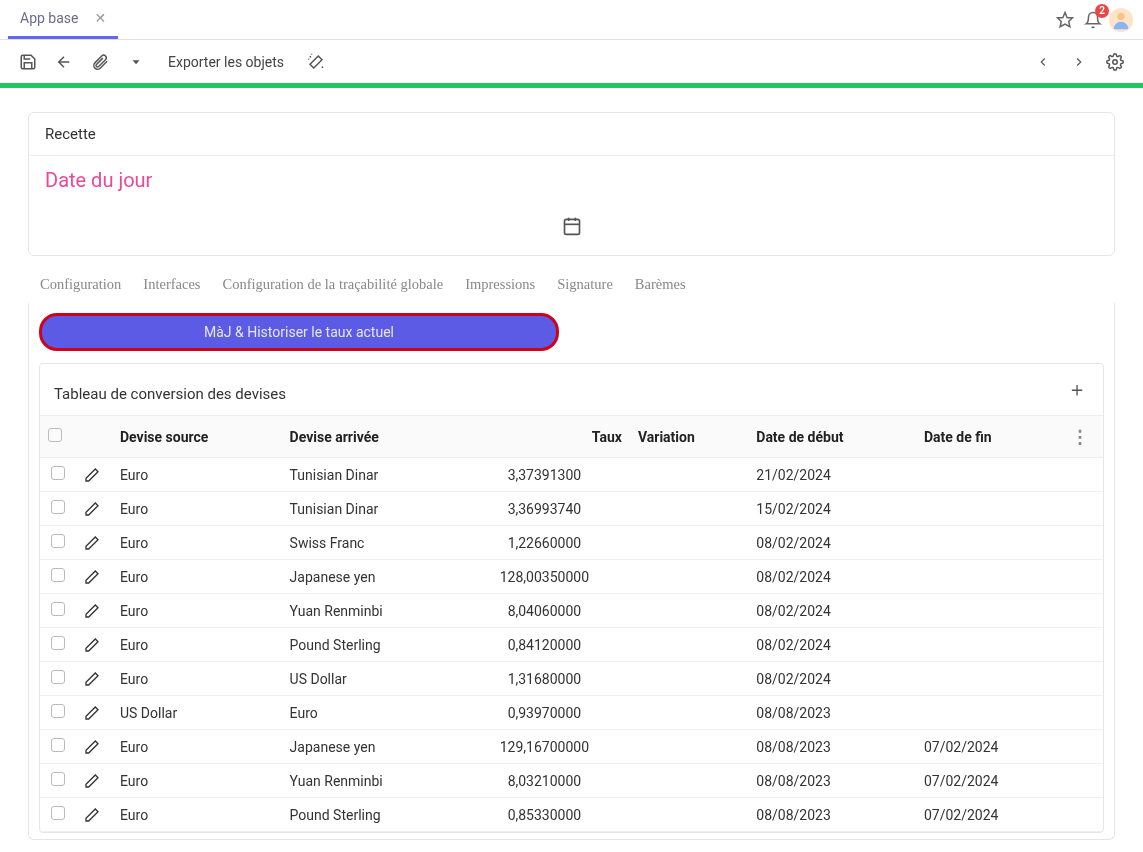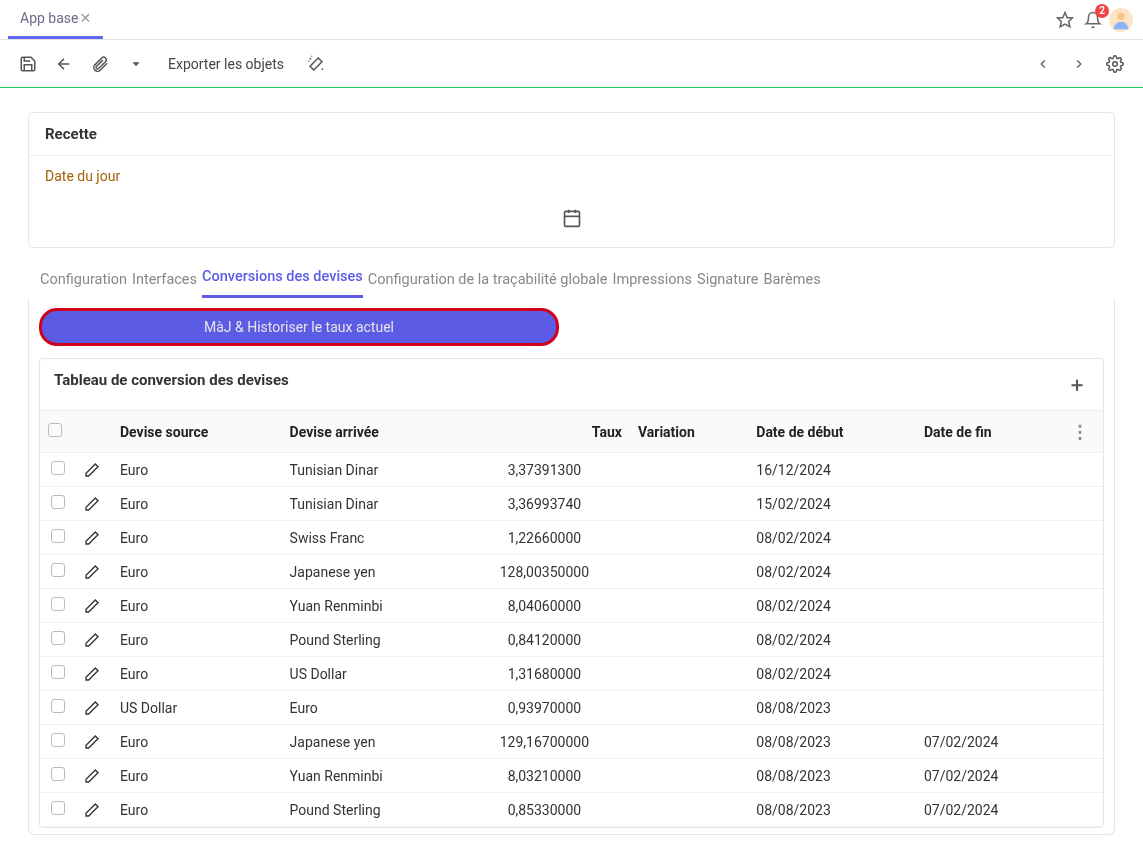--- a/index.html
+++ b/index.html
@@ -14,21 +14,21 @@
   .top-tabs {
     display: flex;
     align-items: center;
     border-bottom: 1px solid #e0e0e0;
     height: 40px;
     padding: 0 8px;
   }
   .app-tab {
     display: flex;
     align-items: center;
-    gap: 1px;
+    gap: 16px;
     padding: 0 12px;
     height: 100%;
     border-bottom: 3px solid #6366f1;
     color: #6b6b8a;
     font-size: 14px;
   }
   .app-tab .close { color: #999; font-size: 14px; }
   .top-spacer { flex: 1; }
   .top-icon { width: 28px; height: 28px; display:flex; align-items:center; justify-content:center; color:#666; position:relative; }
   .badge {
@@ -38,59 +38,59 @@
   }
   .avatar { width:24px; height:24px; border-radius:50%; background:#fde4c7; display:flex; align-items:center; justify-content:center; overflow:hidden; }
   .avatar svg { width:22px; height:22px; }
 
   
   .toolbar {
     display:flex;
     align-items:center;
     height:48px;
     padding: 0 12px;
-    border-bottom: 1px solid #22c55e;
+    border-bottom: 5px solid #22c55e;
     gap: 4px;
     color: #555;
   }
   .tool-btn { width:32px; height:32px; display:flex; align-items:center; justify-content:center; color:#555; }
   .toolbar-text { padding: 0 12px; font-size:14px; color:#444; }
   .toolbar-spacer { flex:1; }
 
   
   .panel {
     margin: 24px 28px 0 28px;
     border: 1px solid #e5e5e5;
     border-radius: 6px;
     background: #fff;
   }
   .panel-header {
     padding: 12px 16px;
-    font-weight: 700;
+    font-weight: 400;
     font-size: 15px;
     color: #333;
     border-bottom: 1px solid #eee;
   }
   .panel-body { padding: 12px 16px 16px 16px; }
-  .field-label { color:#a16207; font-size:14px; }
+  .field-label { color:#ec4899; font-size:20px; }
   .date-placeholder {
     margin-top: 24px;
     text-align: center;
   }
   .date-placeholder svg { color:#555; }
 
   
   .section-tabs {
     display:flex;
-    gap: 5px;
+    gap: 22px;
     padding: 0 0 0 12px;
     margin: 20px 28px 0 28px;
-    align-items:flex-end;
     color:#888;
     font-size:14.5px;
+    font-family:Liberation Serif, serif;
   }
   .section-tab { padding-bottom:10px; cursor:pointer; }
   .section-tab.active {
     color:#5b5be6;
     border-bottom: 3px solid #5b5be6;
     font-weight:500;
   }
 
   
   .tab-panel {
@@ -113,24 +113,24 @@
     width: 520px;
     margin-bottom: 12px;
   }
 
   .table-card {
     border: 1px solid #e5e5e5;
     border-radius: 4px;
   }
   .table-title {
     display:flex;
-    align-items:flex-start;
+    align-items:flex-end;
     justify-content:space-between;
     padding: 12px 14px;
-    font-weight:700;
+    font-weight:400;
     font-size:15px;
     color:#333;
   }
   .plus-btn { font-size:20px; color:#555; width:24px; text-align:center; }
 
   table.grid {
     width:100%;
     border-collapse: collapse;
     font-size:14px;
   }
@@ -251,21 +251,20 @@
           <line x1="8" y1="2" x2="8" y2="6"></line>
           <line x1="3" y1="10" x2="21" y2="10"></line>
         </svg>
     </div>
   </div>
 </div>
 
 <div class="section-tabs">
   <div class="section-tab">Configuration</div>
   <div class="section-tab">Interfaces</div>
-  <div class="section-tab active">Conversions des devises</div>
   <div class="section-tab">Configuration de la traçabilité globale</div>
   <div class="section-tab">Impressions</div>
   <div class="section-tab">Signature</div>
   <div class="section-tab">Barèmes</div>
 </div>
 
 <div class="tab-panel">
   <div class="btn-highlighted">MàJ &amp; Historiser le taux actuel</div>
 
   <div class="table-card">
@@ -293,21 +292,21 @@
             <td class="chk-cell"><span class="chk"></span></td>
             <td class="edit-cell">
               <svg width="16" height="16" viewBox="0 0 24 24" fill="none" stroke="currentColor" stroke-width="2">
                 <path d="M17 3l4 4L7 21H3v-4L17 3z"></path>
               </svg>
             </td>
             <td>Euro</td>
             <td>Tunisian Dinar</td>
             <td class="num">3,37391300</td>
             <td></td>
-            <td>16/12/2024</td>
+            <td>21/02/2024</td>
             <td></td>
             <td></td>
           </tr>
           <tr class="row">
             <td class="chk-cell"><span class="chk"></span></td>
             <td class="edit-cell">
               <svg width="16" height="16" viewBox="0 0 24 24" fill="none" stroke="currentColor" stroke-width="2">
                 <path d="M17 3l4 4L7 21H3v-4L17 3z"></path>
               </svg>
             </td>

